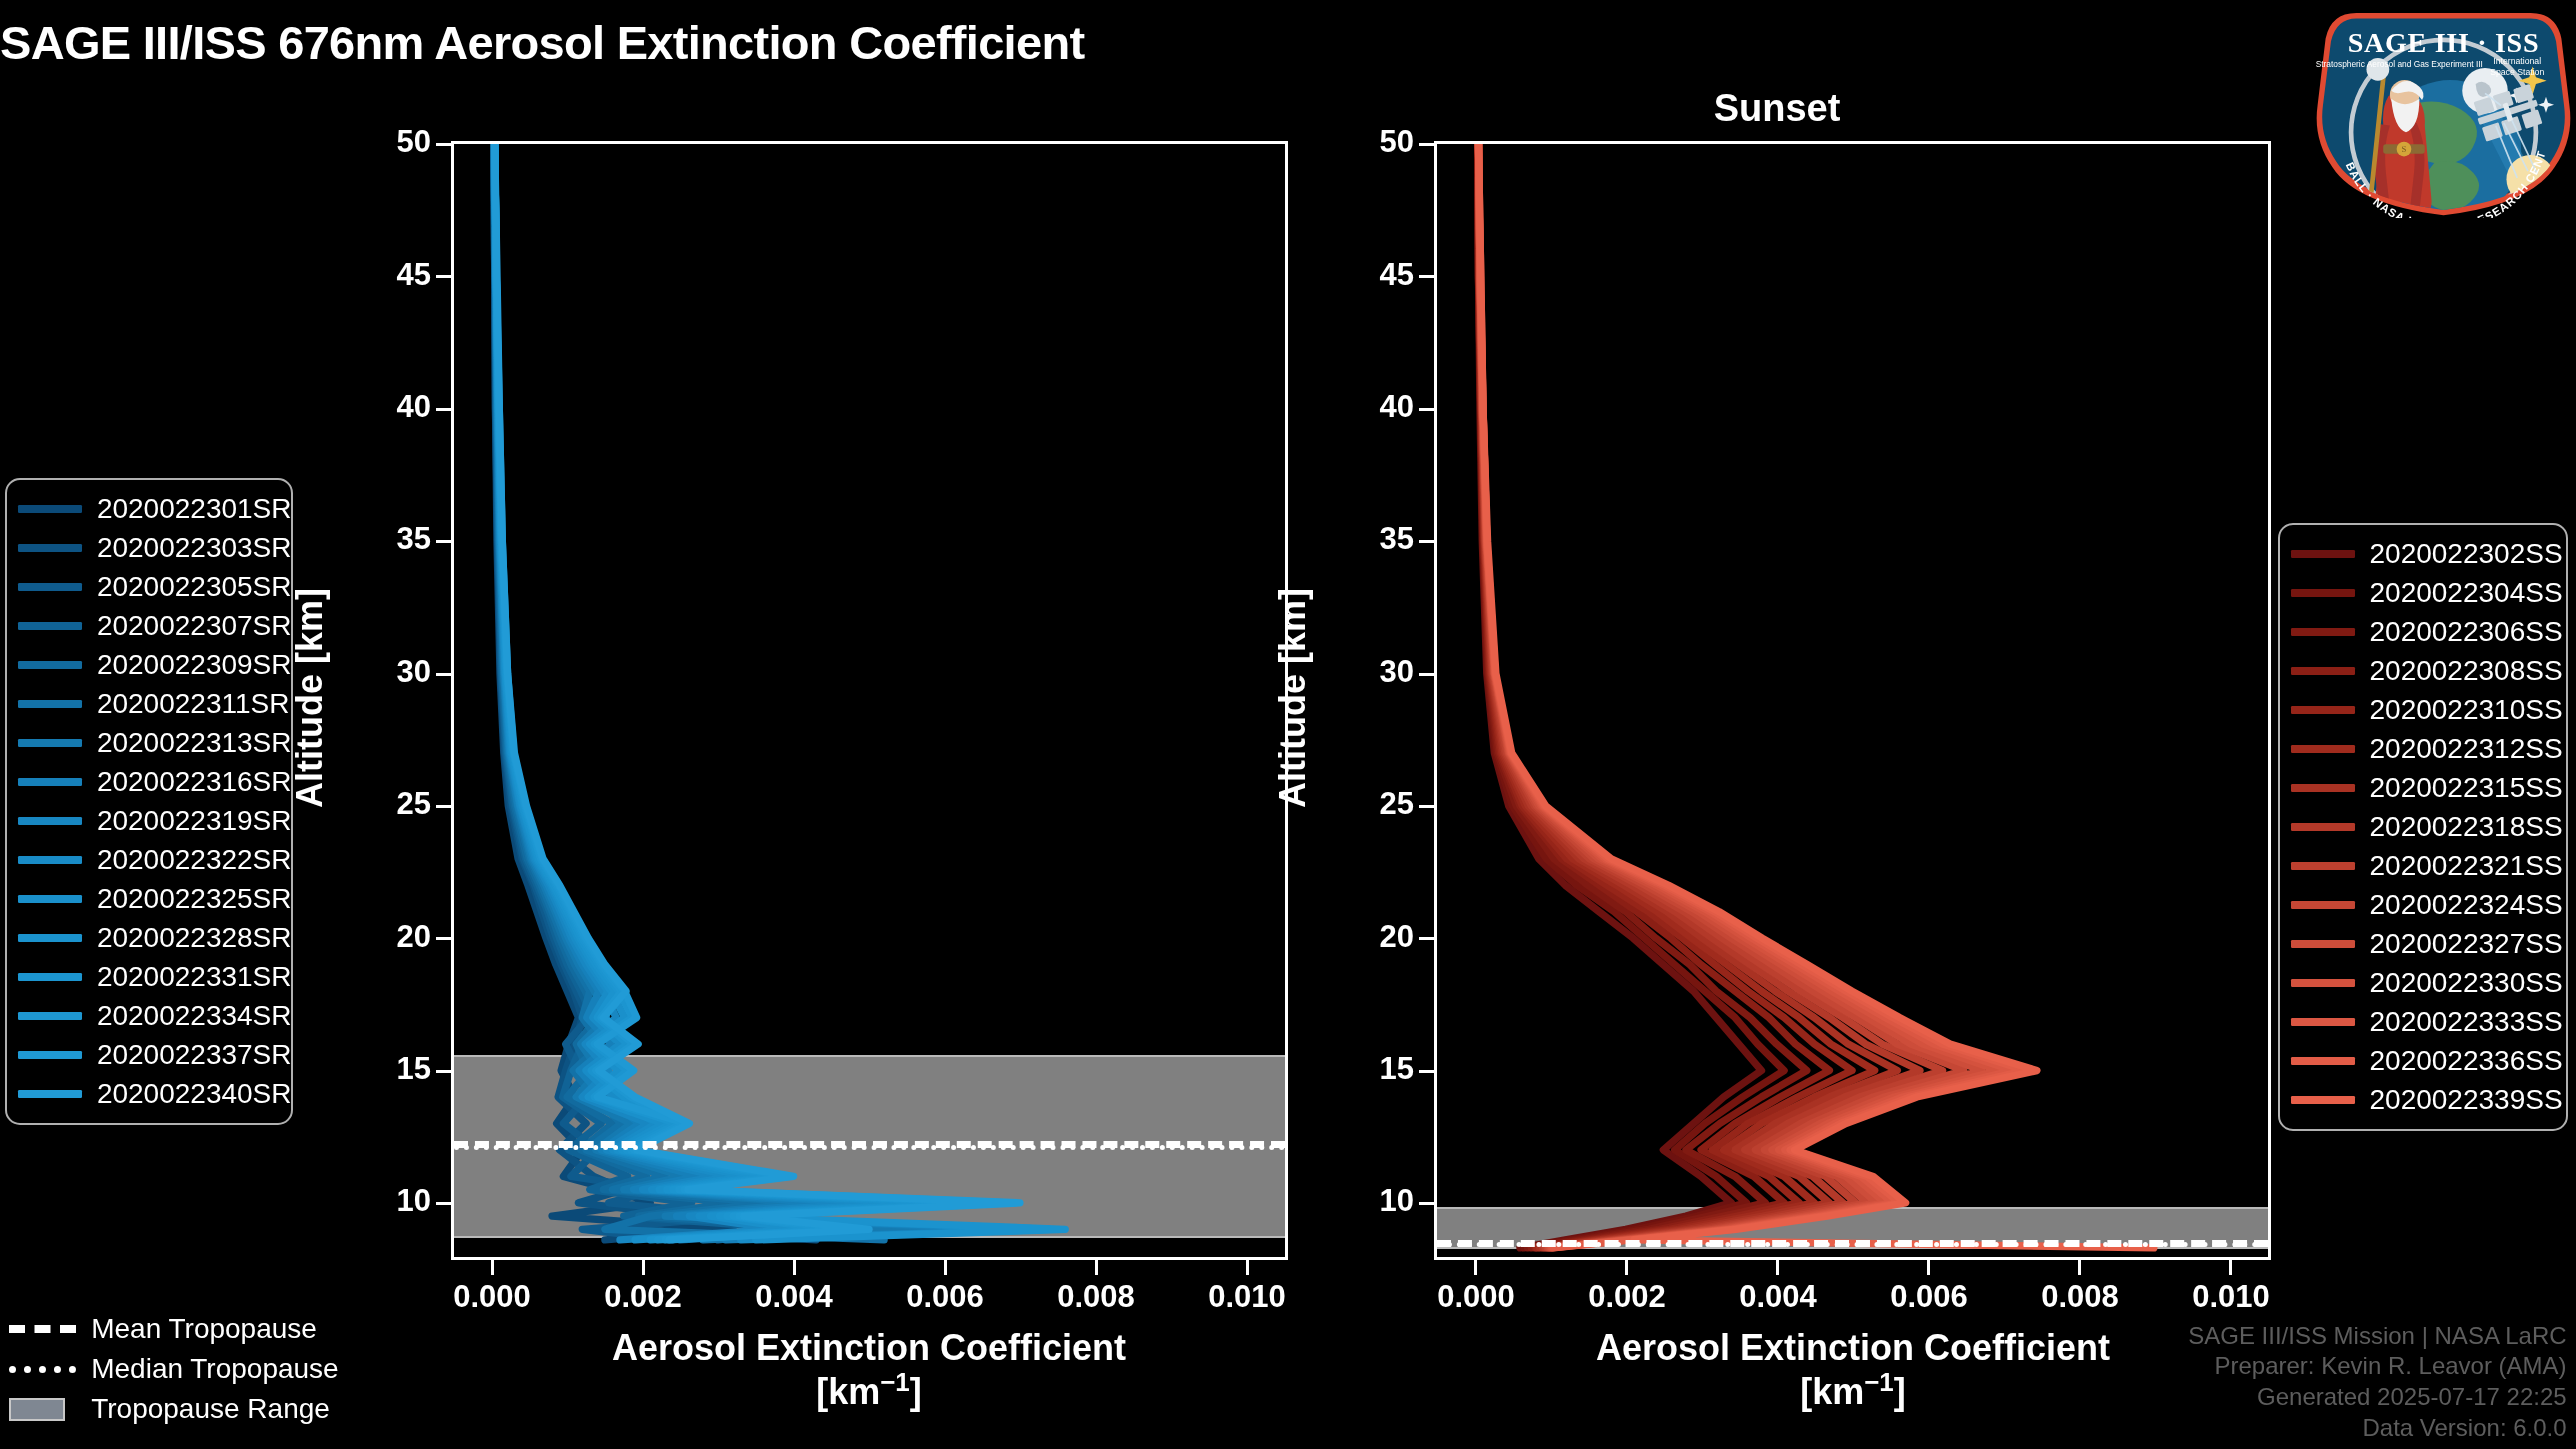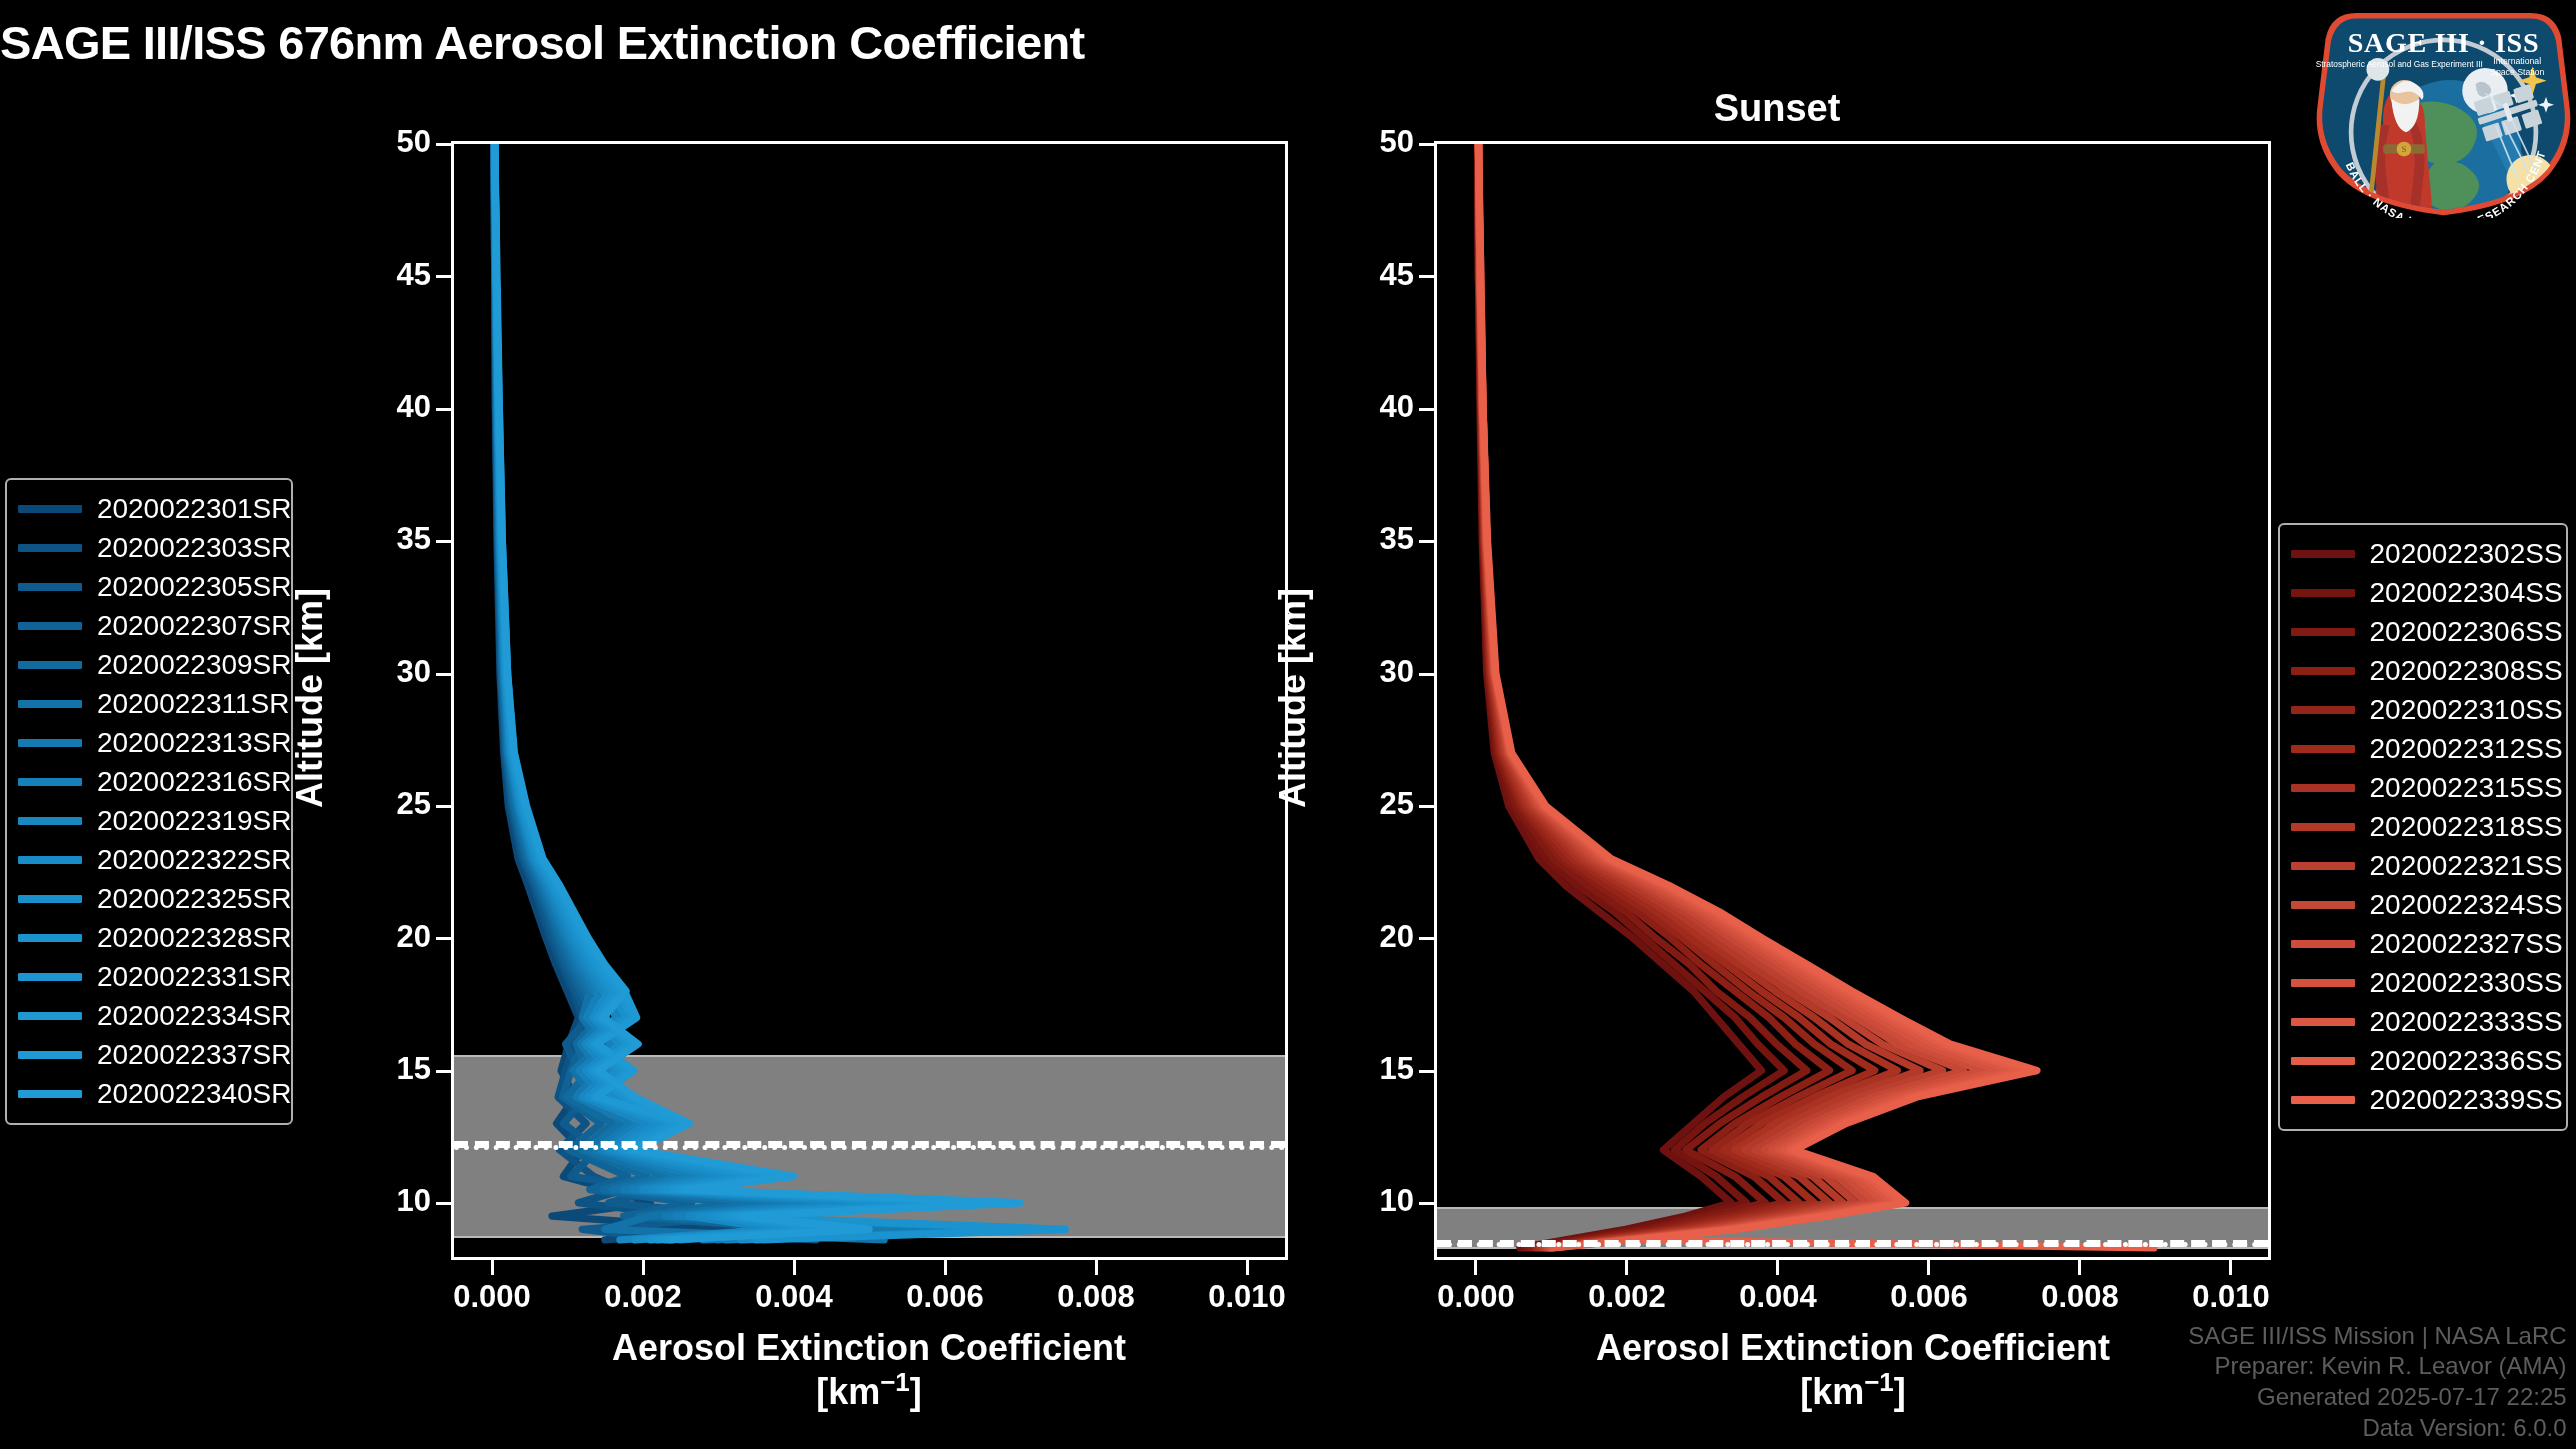--- a/index.html
+++ b/index.html
@@ -82,21 +82,21 @@
     transform: rotate(-90deg);
     transform-origin: 50% 50%;
     width: 282px; text-align: center;
   }
   .sup { font-size: 0.72em; vertical-align: super; }
 
   
   .legend-box {
     position: absolute;
     border: 2px solid #b0b0b0;
-    border-radius: 6px;
+    border-radius: 15px;
     background: #000;
     padding: 9.4px 13.4px 9.4px 10.7px;
   }
   #legend-sr { left: 5.4px;  top: 478px; width: 288px; }
   #legend-ss { left: 2278px; top: 523px; width: 290px; }
   .legend-row {
     display: flex; align-items: center;
     height: 39px;
   }
   .legend-swatch {
@@ -385,20 +385,40 @@
       <div class="legend-row">
         <div class="legend-swatch" style="background: rgb(226, 92, 71);"></div>
         <div class="legend-text">2020022336SS</div>
       </div>
       <div class="legend-row">
         <div class="legend-swatch" style="background: rgb(232, 96, 74);"></div>
         <div class="legend-text">2020022339SS</div>
       </div>
     </div>
 
+  <div id="tropo-key">
+    <div class="key-row">
+      <div class="key-mark">
+          <div class="key-dash"></div>
+        </div>
+      <div class="key-text">Mean Tropopause</div>
+    </div>
+    <div class="key-row">
+      <div class="key-mark">
+          <div class="key-dot"></div>
+        </div>
+      <div class="key-text">Median Tropopause</div>
+    </div>
+    <div class="key-row">
+      <div class="key-mark">
+          <div class="key-box"></div>
+        </div>
+      <div class="key-text">Tropopause Range</div>
+    </div>
+  </div>
 
   <div id="credits">
     <div>SAGE III/ISS Mission | NASA LaRC</div>
     <div>Preparer: Kevin R. Leavor (AMA)</div>
     <div>Generated 2025-07-17 22:25</div>
     <div>Data Version: 6.0.0</div>
   </div>
 
   <div id="logo">
     <svg viewBox="0 0 380 318" width="255" height="213" xmlns="http://www.w3.org/2000/svg">

